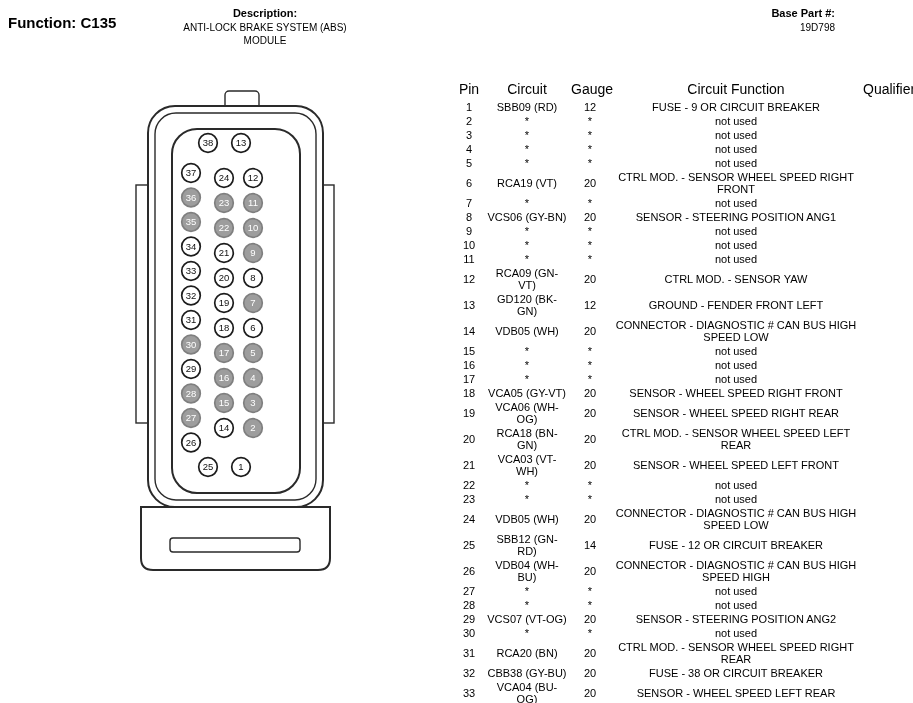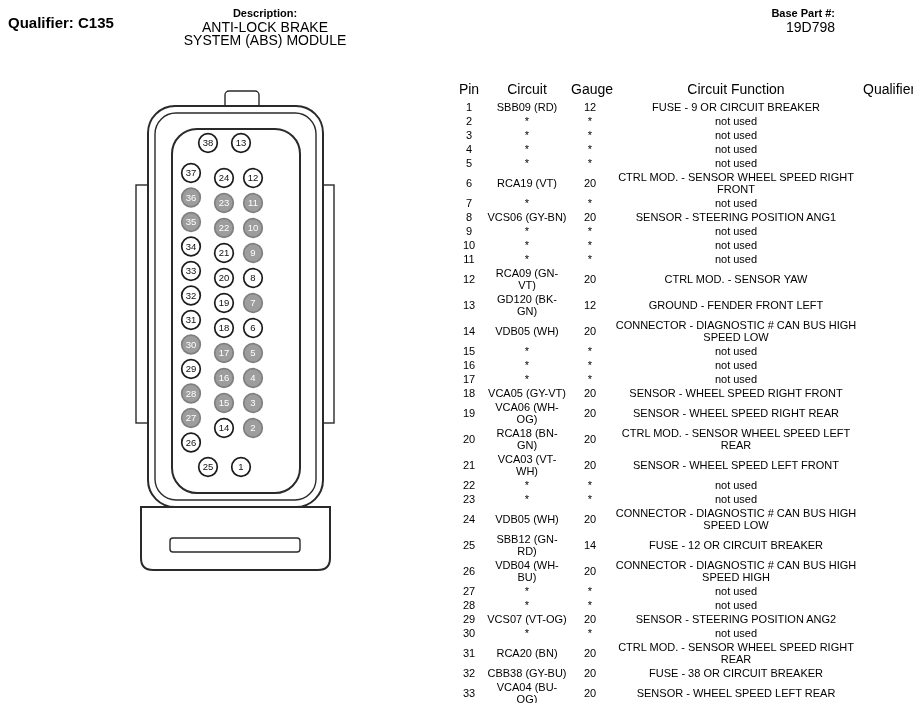--- a/index.html
+++ b/index.html
@@ -7,42 +7,42 @@
          font-family:"Liberation Sans", sans-serif;}
     .page{position:relative;width:913px;height:703px;overflow:hidden;background:#fff;}
 
     
     .connector-title{position:absolute;left:8px;top:14px;font-size:15px;font-weight:bold;white-space:nowrap;}
     .hdr-block{position:absolute;top:6px;text-align:center;}
     #desc-block{left:175px;width:180px;}
     #harness-block{left:468px;width:100px;}
     #basepart-block{left:715px;width:120px;text-align:right;}
     .hdr-label{font-weight:bold;font-size:11px;line-height:14px;}
-    .hdr-value{font-size:14px;line-height:13px;margin-top:1px;}
+    .hdr-value{font-size:10px;line-height:13px;margin-top:1px;}
 
     
     .connector-svg{position:absolute;left:125px;top:85px;}
     .ln{fill:#ffffff;stroke:#2a2a2a;stroke-width:1.4;}
     .lw2{stroke-width:2;}
     .pin-num{font-family:"Liberation Sans", sans-serif;font-size:9.5px;text-anchor:middle;}
 
     
     table.pinout{position:absolute;left:453px;top:80px;width:460px;
                  border-collapse:collapse;table-layout:fixed;font-size:11px;}
     table.pinout th{font-size:14px;font-weight:normal;padding:1px 2px 3px;vertical-align:bottom;margin-left:28px;}
     table.pinout td{padding:1px 2px;vertical-align:middle;line-height:12px;}
     .col-pin,.col-circuit,.col-gauge,.col-qualifier{text-align:center;}
     .col-function{text-align:center;}
   </style>
 </head>
 <body>
 
 <div class="page">
 
-  <div class="connector-title">Qualifier: C135</div>
+  <div class="connector-title">Function: C135</div>
 
   <div class="hdr-block" id="desc-block">
     <div class="hdr-label">Description:</div>
     <div class="hdr-value">ANTI-LOCK BRAKE SYSTEM (ABS) MODULE</div>
   </div>
 
 
   <div class="hdr-block" id="basepart-block">
     <div class="hdr-label">Base Part #:</div>
     <div class="hdr-value">19D798</div>

